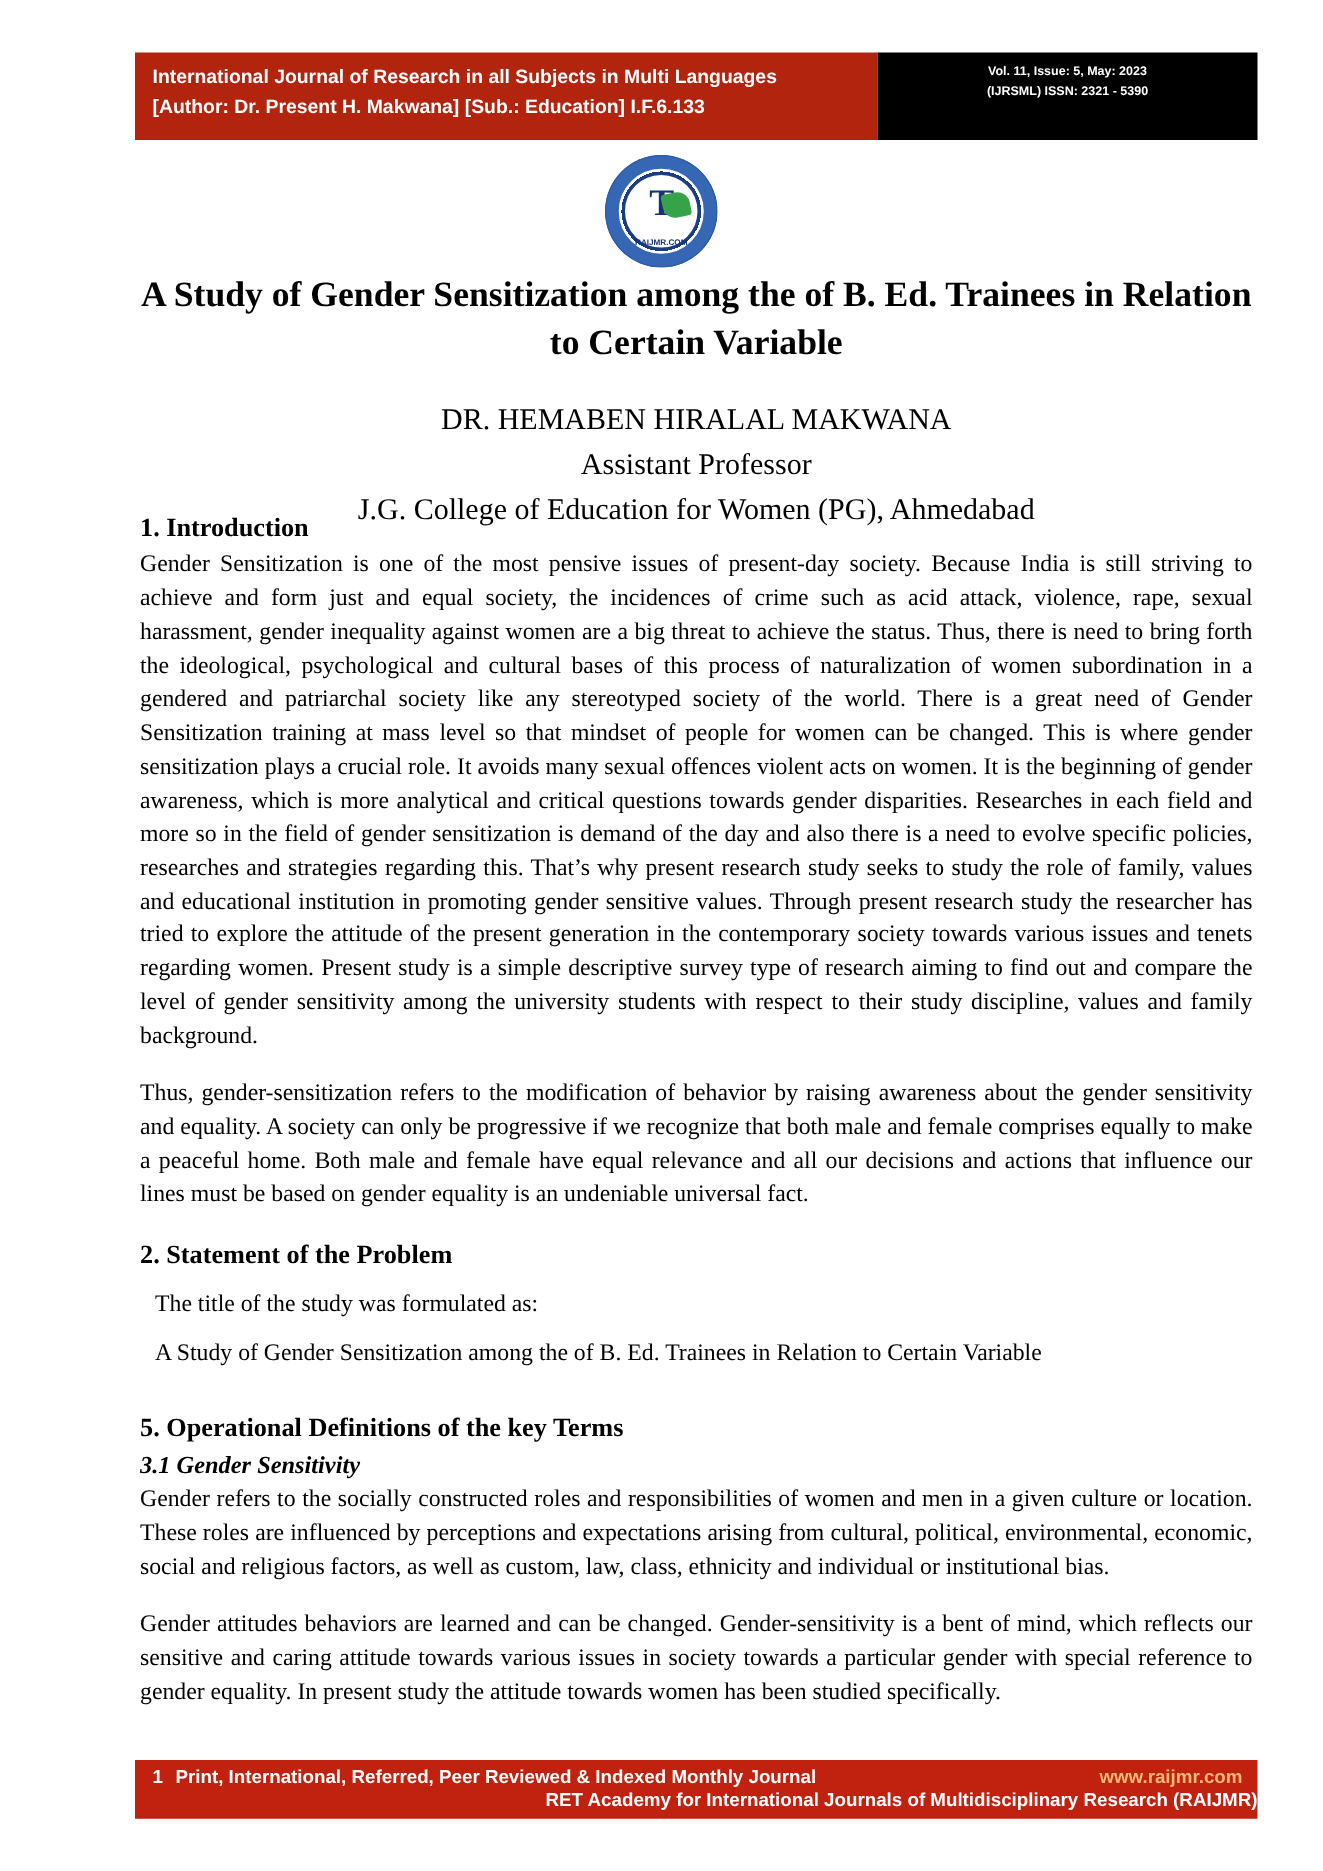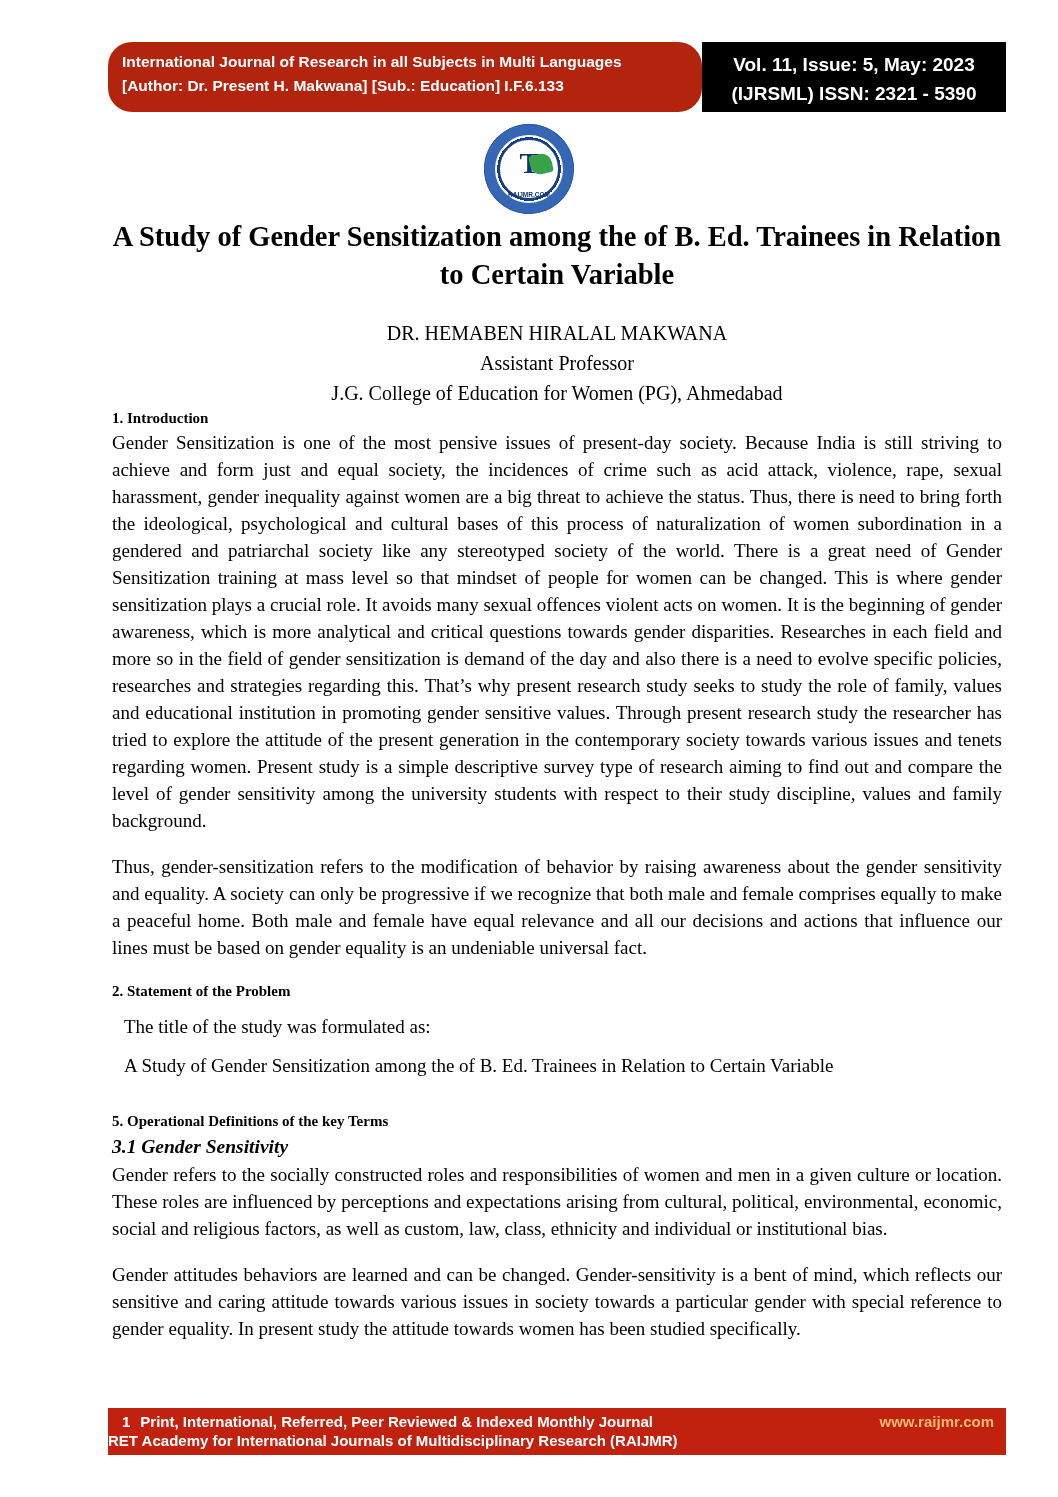--- a/index.html
+++ b/index.html
@@ -34,32 +34,31 @@
   .header-left {
     background: #b3240e;
     color: #ffffff;
     width: 594px;
     box-sizing: border-box;
     padding: 8px 0 0 14px;
     font-family: "Liberation Sans", sans-serif;
     font-weight: bold;
     font-size: 15.5px;
     line-height: 1.55;
-    border-radius: 24px;
   }
   .header-right {
     background: #000000;
     color: #ffffff;
     flex: 1;
     box-sizing: border-box;
     padding: 8px 0 0 0;
     text-align: center;
     font-family: "Liberation Sans", sans-serif;
     font-weight: bold;
-    font-size: 19px;
+    font-size: 10px;
     line-height: 1.55;
   }
 
   
   .logo-wrap {
     position: absolute;
     left: 0; right: 0;
     top: 124px;
     display: flex;
     justify-content: center;
@@ -131,39 +130,39 @@
     font-size: 28.5px;
     line-height: 1.32;
     color: #000;
   }
   .byline {
     position: absolute;
     left: 108px;
     top: 318px;
     width: 898px;
     text-align: center;
-    font-size: 20px;
+    font-size: 24px;
     line-height: 1.5;
     color: #000;
   }
   .byline div { margin: 0; }
 
   
   .body-col {
     position: absolute;
     left: 112px;
     top: 408px;
     width: 890px;
     font-size: 19px;
     line-height: 1.42;
     color: #000;
   }
   .h-sec {
     font-weight: bold;
-    font-size: 15px;
+    font-size: 21px;
     margin: 0 0 1px 0;
     font-family: Liberation Serif, serif;
   }
   .h-sub {
     font-weight: bold;
     font-style: italic;
     font-size: 19.5px;
     margin: 0 0 1px 0;
   }
   p.just {
@@ -204,21 +203,21 @@
   }
   .footer-page {
     color: #ffffff;
     font-size: 15px;
   }
   .footer-url {
     color: #fdba74;
     font-size: 15px;
   }
   .footer-row2 {
-    text-align: left;
+    text-align: right;
     padding-top: 2px;
   }
 </style>
 </head>
 <body>
 
 <div class="page">
   <div class="page-inner">
 
     <div class="header">

